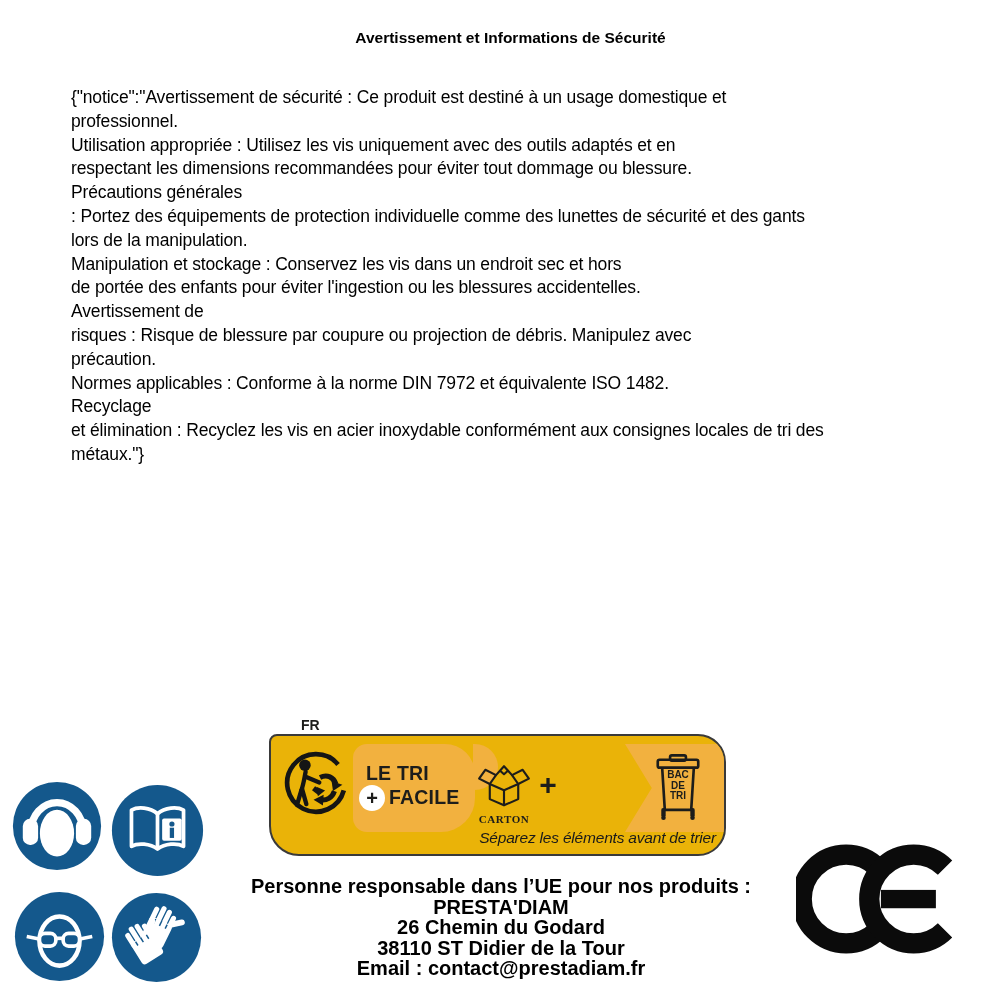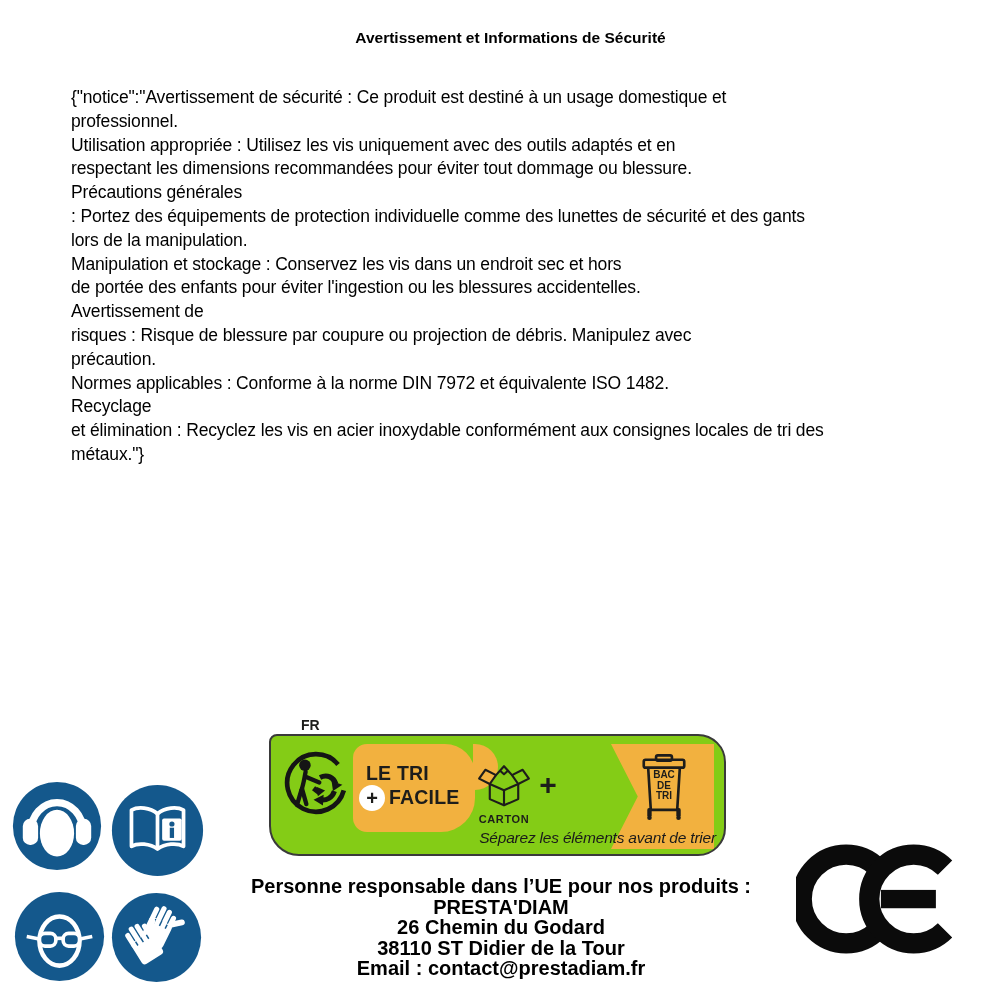--- a/index.html
+++ b/index.html
@@ -7,34 +7,34 @@
         font-family:"Liberation Sans","DejaVu Sans",sans-serif;color:#000;}
   .abs{position:absolute;}
 
   .title{top:29px;left:0;width:1005px;text-align:center;font-size:15.5px;font-weight:bold;letter-spacing:0;margin-left:8px;}
   .notice{top:86px;left:71px;width:885px;font-size:17.5px;line-height:23.8px;
           letter-spacing:-0.15px;white-space:pre-line;}
 
   
   .fr-label{top:717px;left:269px;font-size:14px;font-weight:bold;color:#1d1d1b;padding-left:32px;}
   .infotri{top:734px;left:269px;width:457px;height:122px;box-sizing:border-box;
-           border:2px solid #3a3a3a;border-radius:8px 28px 28px 30px;background:#84cc16;overflow:hidden;}
+           border:2px solid #3a3a3a;border-radius:8px 28px 28px 30px;background:#eab308;overflow:hidden;}
   .triman{left:8px;top:11px;width:72px;height:76px;}
   .ylft{left:82px;top:8px;width:122px;height:88px;background:#F2B13F;border-radius:14px 30px 34px 14px;}
   .ytab{left:202px;top:8px;width:25px;height:46px;background:#F2B13F;border-radius:0 23px 23px 0;}
   .letri{left:95px;top:26px;font-size:19.5px;font-weight:800;color:#1d1d1b;letter-spacing:0.2px;}
   .pluscirc{left:88px;top:49px;width:26px;height:26px;background:#fff;border-radius:50%;
             display:flex;align-items:center;justify-content:center;font-size:20px;font-weight:800;color:#1d1d1b;}
   .facile{left:118px;top:50px;font-size:19.5px;font-weight:800;color:#1d1d1b;letter-spacing:0.2px;}
   .mat{text-align:center;}
   .mat1{left:201px;top:24px;width:64px;}
   .mat2{left:286px;top:25px;width:76px;}
-  .matlabel{font-size:11px;font-weight:bold;color:#1d1d1b;letter-spacing:0.6px;margin-top:1px;}
+  .matlabel{font-size:11px;font-weight:bold;color:#1d1d1b;letter-spacing:0.6px;margin-top:1px;font-family:Liberation Serif, serif;}
   .bigplus{left:264px;top:32px;width:26px;text-align:center;font-size:30px;font-weight:bold;color:#1d1d1b;}
-  .chevron{left:340px;top:8px;width:103px;height:105px;background:#F2B13F;
+  .chevron{left:354px;top:8px;width:103px;height:88px;background:#F2B13F;
            clip-path:polygon(0 0,100% 0,100% 100%,0 100%,26% 50%);}
   .bin{left:31px;top:9px;width:44px;height:68px;position:absolute;}
   .bintext{position:absolute;left:0;top:17px;width:44px;text-align:center;font-size:10px;
            font-weight:800;line-height:10.6px;color:#1d1d1b;white-space:pre-line;}
   .tagline{right:8px;top:93px;font-size:15.5px;font-style:italic;color:#1a1a1a;letter-spacing:-0.2px;margin-left:44px;}
 
   
   .responsible{top:876px;left:249px;width:504px;text-align:center;font-size:20px;font-weight:bold;line-height:20.5px;}
 
   

